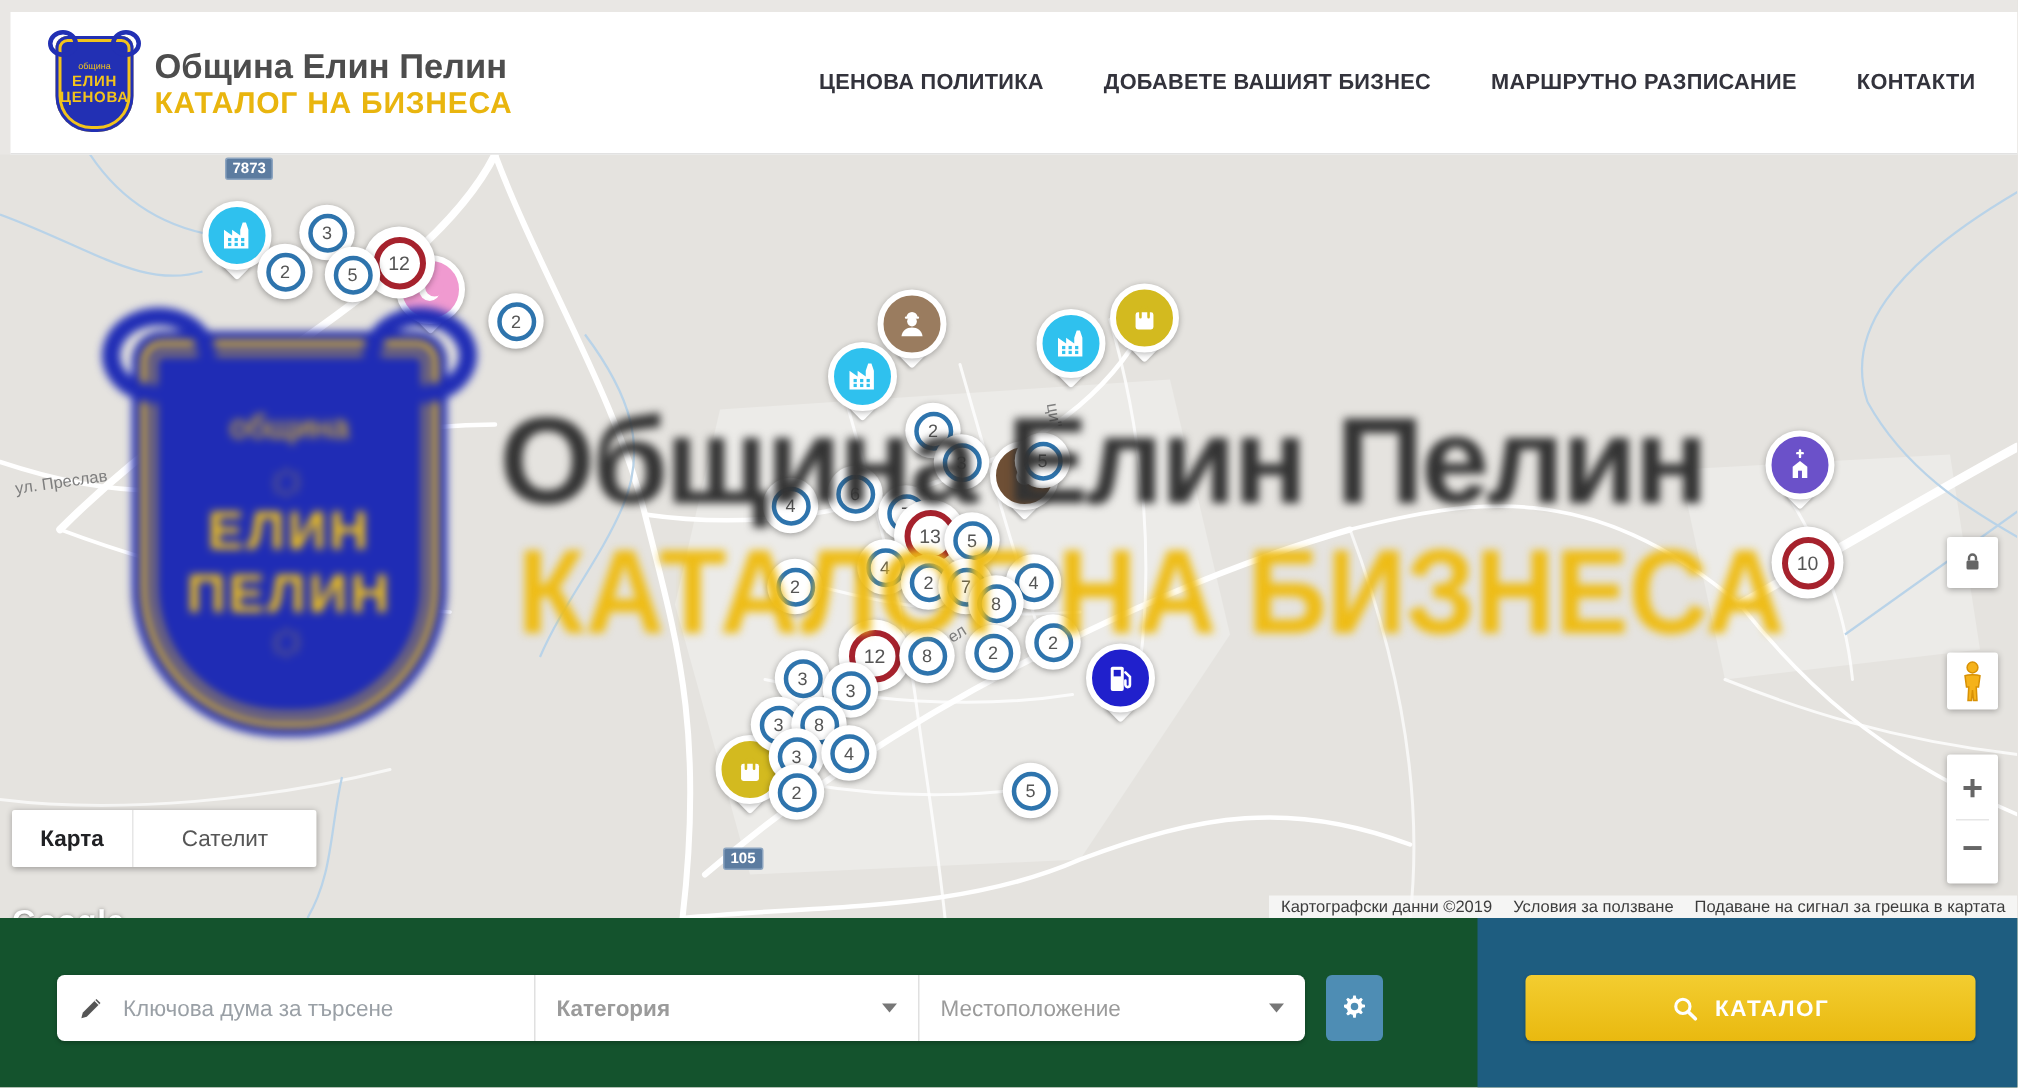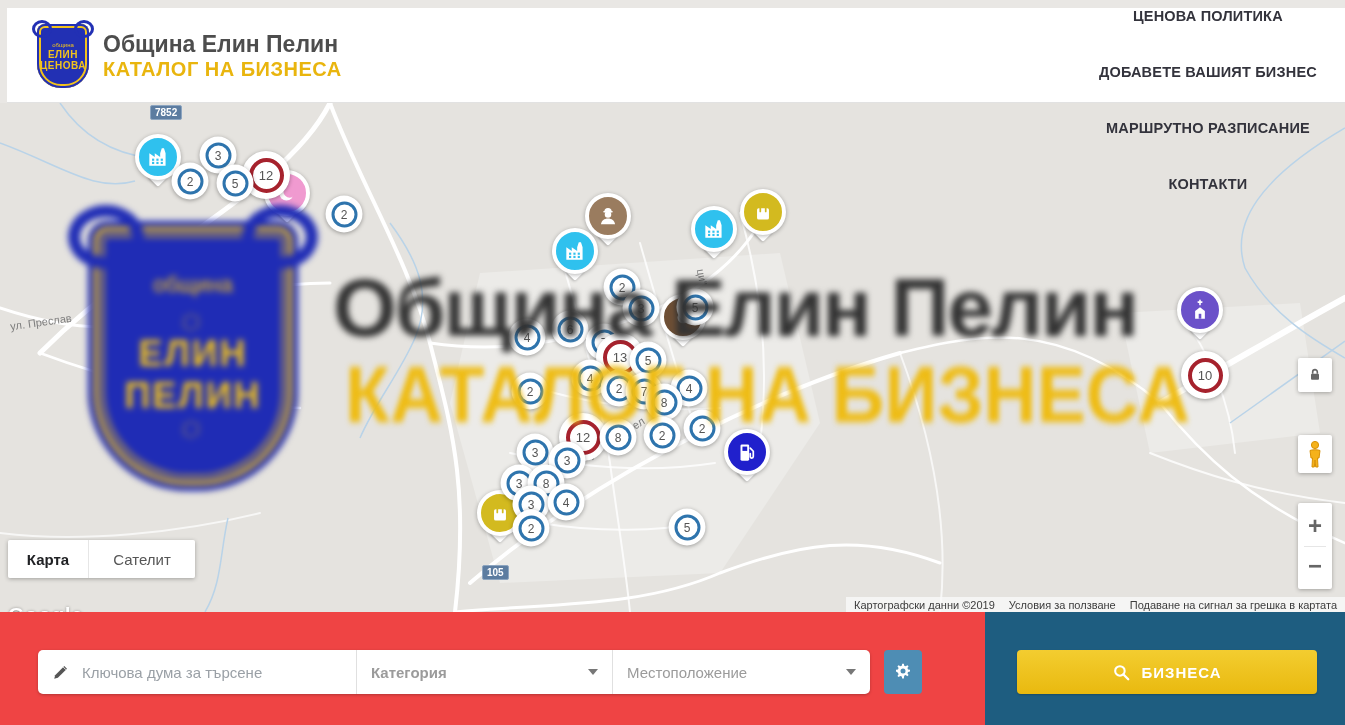--- a/index.html
+++ b/index.html
@@ -16,21 +16,21 @@
                  position:relative; }
   .mini-shield:before { content:""; position:absolute; top:-4px; left:-5px; width:14px; height:12px;
                  border:3px solid #2230b4; border-radius:50%; background:transparent; }
   .mini-shield:after { content:""; position:absolute; top:-4px; right:-5px; width:14px; height:12px;
                  border:3px solid #2230b4; border-radius:50%; }
   .mini-shield .l1 { color:#f2c31c; font-size:6px; line-height:7px; }
   .mini-shield .l2, .mini-shield .l3 { color:#f2c31c; font-size:10px; font-weight:bold; line-height:11px; letter-spacing:.5px; }
   .site-titles { margin-left:14px; }
   .site-title { font-size:23px; font-weight:bold; color:#4d4d4d; line-height:26px; }
   .site-subtitle { font-size:20px; font-weight:bold; color:#e9b50e; line-height:24px; letter-spacing:.5px; }
-  #nav { position:absolute; right:28px; top:0; height:100%; display:flex; align-items:center; gap:40px;flex-direction:column; }
+  #nav { position:absolute; right:28px; top:0; height:100%; display:flex; align-items:center; gap:40px; }
   #nav a { text-decoration:none; color:#33333c; font-size:14.5px; font-weight:bold; letter-spacing:.2px; cursor:pointer; }
 
   
   #map { position:absolute; top:103px; left:0; width:1345px; height:509px; background:#e5e3df; overflow:hidden; }
   #roads { position:absolute; inset:0; z-index:0; }
   .street-label { position:absolute; color:#7e7e7e; font-size:11px; z-index:1; white-space:nowrap; }
   .road-badge { position:absolute; background:#5c7ca0; border:1px solid #8da5c0; color:#fff; font-size:10px;
                 font-weight:bold; padding:1px 4px; border-radius:2px; z-index:1; }
 
   #markers { position:absolute; inset:0; z-index:2; }
@@ -68,40 +68,40 @@
   .wm-shield .w1 { color:#f2c31c; font-size:22px; margin-bottom:12px; }
   .wm-shield .w2, .wm-shield .w3 { color:#f2c31c; font-size:36px; font-weight:bold; letter-spacing:2px; line-height:42px; }
   .wm-shield .orn { color:#f2c31c; font-size:20px; letter-spacing:4px; }
 
   
   #maptype { position:absolute; left:8px; top:437px; display:flex; z-index:4;
              box-shadow:0 1px 4px rgba(0,0,0,.3); border-radius:2px; overflow:hidden; }
   #maptype .mt { background:#fff; height:38px; display:flex; align-items:center; justify-content:center;
                  font-size:15px; cursor:pointer; }
   #maptype .mt.active { font-weight:bold; color:#202124; width:80px;text-align:right; }
-  #maptype .mt.inactive { color:#565656; width:107px; border-left:1px solid #e6e6e6; }
+  #maptype .mt.inactive { color:#565656; width:123px; border-left:1px solid #e6e6e6; }
 
   #google-logo { position:absolute; left:8px; top:500px; z-index:4; color:#fff; font-size:21px; font-weight:bold;
                  letter-spacing:.5px; text-shadow:0 0 3px rgba(0,0,0,.35), 0 1px 1px rgba(0,0,0,.25); cursor:pointer; }
 
   #attribution { position:absolute; right:0; bottom:0; height:15px; z-index:4; display:flex; align-items:center;
                  gap:14px; padding:0 8px; background:rgba(250,250,250,.78); font-size:11px; color:#3c3c3c; }
   #attribution a { color:#3c3c3c; text-decoration:none; cursor:pointer; }
 
   .ctrl-btn { position:absolute; width:34px; background:#fff; box-shadow:0 1px 4px rgba(0,0,0,.3);
               z-index:4; display:flex; flex-direction:column; align-items:center; justify-content:center;
               cursor:pointer; border-radius:2px; }
   #lock-btn { right:13px; top:255px; height:34px; }
   #pegman-btn { right:13px; top:332px; height:38px; }
   #zoom-ctrl { right:13px; top:400px; height:86px; justify-content:space-between; padding:4px 0; }
   #zoom-ctrl .zbtn { color:#666; font-size:24px; font-weight:bold; height:38px; display:flex; align-items:center; cursor:pointer; }
   #zoom-ctrl .zdiv { width:22px; height:1px; background:#e6e6e6; }
 
   
-  #searchbar { position:absolute; top:612px; left:0; width:1345px; height:113px; background:#ef4444; z-index:60; }
+  #searchbar { position:absolute; top:612px; left:0; width:1345px; height:113px; background:#14532d; z-index:60; }
   #searchbar .dark-panel { position:absolute; left:985px; top:0; right:0; bottom:0; background:#1e5d80; }
   #input-group { position:absolute; left:38px; top:38px; width:832px; height:44px; background:#fff;
                  border-radius:5px; box-shadow:0 1px 3px rgba(0,0,0,.25); display:flex; align-items:stretch; }
   .ig-section { display:flex; align-items:center; position:relative; }
   #kw-section { width:319px; border-right:1px solid #e0e0e0; padding:0 12px 0 14px; }
   #kw-section svg { flex:0 0 auto; margin-right:12px; }
   #kw-input { border:none; outline:none; font-size:15px; color:#555; width:100%; font-family:"Liberation Sans",sans-serif; }
   #kw-input::placeholder { color:#9aa0a6; opacity:1; }
   #cat-section { width:256px; border-right:1px solid #e0e0e0; padding:0 14px; cursor:pointer;font-weight:bold; }
   #loc-section { width:257px; padding:0 14px; cursor:pointer; }
@@ -459,21 +459,21 @@
       <circle cx="10" cy="5" r="3.6" fill="#f5b21a" stroke="#d89104" stroke-width="1"></circle>
       <path d="M5 10.5 C7 9.5 13 9.5 15 10.5 L14 18 L12.5 18 L13 27 L10.7 27 L10 20 L9.3 27 L7 27 L7.5 18 L6 18 Z" fill="#f5b21a" stroke="#d89104" stroke-width="1"></path>
     </svg>
   </div>
 
   <div class="ctrl-btn" id="zoom-ctrl">
     <div class="zbtn">+</div>
     <div class="zdiv"></div>
     <div class="zbtn">−</div>
   </div>
-<div class="road-badge" style="left: 150px; top: 2px;">7852</div>
+<div class="road-badge" style="left: 150px; top: 2px;">7873</div>
     <div class="road-badge" style="left: 482px; top: 462px;">105</div>
     <div class="street-label" style="left: 10px; top: 213px; transform: rotate(-8deg);">ул. Преслав</div>
     <div class="street-label" style="left: 578px; top: 330px; transform: rotate(-33deg);">бул. „Новосел</div>
     <div class="street-label" style="left: 694px; top: 168px; transform: rotate(80deg);">ци"</div>
   </div>
 
 <div id="searchbar">
   <div class="dark-panel"></div>
 
   <div id="input-group">
@@ -499,15 +499,15 @@
       <path fill="#fff" d="M11 2h2l.45 2.4c.63.14 1.22.38 1.76.71l2.04-1.36 1.41 1.41-1.36 2.04c.33.54.57 1.13.71 1.76L20.4 9.4v2l-2.39.45c-.14.63-.38 1.22-.71 1.76l1.36 2.04-1.41 1.41-2.04-1.36c-.54.33-1.13.57-1.76.71L13 19.8h-2l-.45-2.39c-.63-.14-1.22-.38-1.76-.71l-2.04 1.36-1.41-1.41 1.36-2.04c-.33-.54-.57-1.13-.71-1.76L3.6 11.4v-2l2.39-.45c.14-.63.38-1.22.71-1.76L5.34 5.16l1.41-1.41 2.04 1.36c.54-.33 1.13-.57 1.76-.71L11 2z"></path>
       <circle cx="12" cy="10.7" r="3" fill="#4e8db4"></circle>
     </svg>
   </button>
 
   <button id="search-btn">
     <svg width="19" height="19" viewBox="0 0 24 24">
       <circle cx="10" cy="10" r="6" fill="none" stroke="#fff" stroke-width="2.6"></circle>
       <line x1="14.5" y1="14.5" x2="20.5" y2="20.5" stroke="#fff" stroke-width="3" stroke-linecap="round"></line>
     </svg>
-    <span>БИЗНЕСА</span>
+    <span>КАТАЛОГ</span>
   </button>
 </div>
 
 </body></html>

